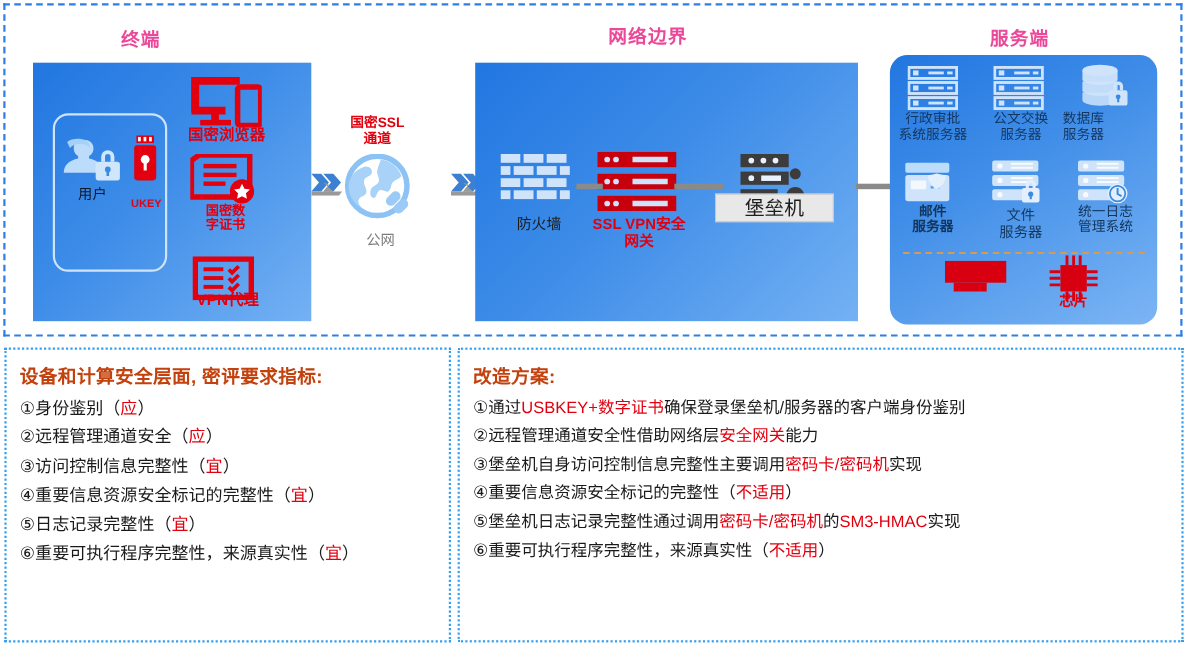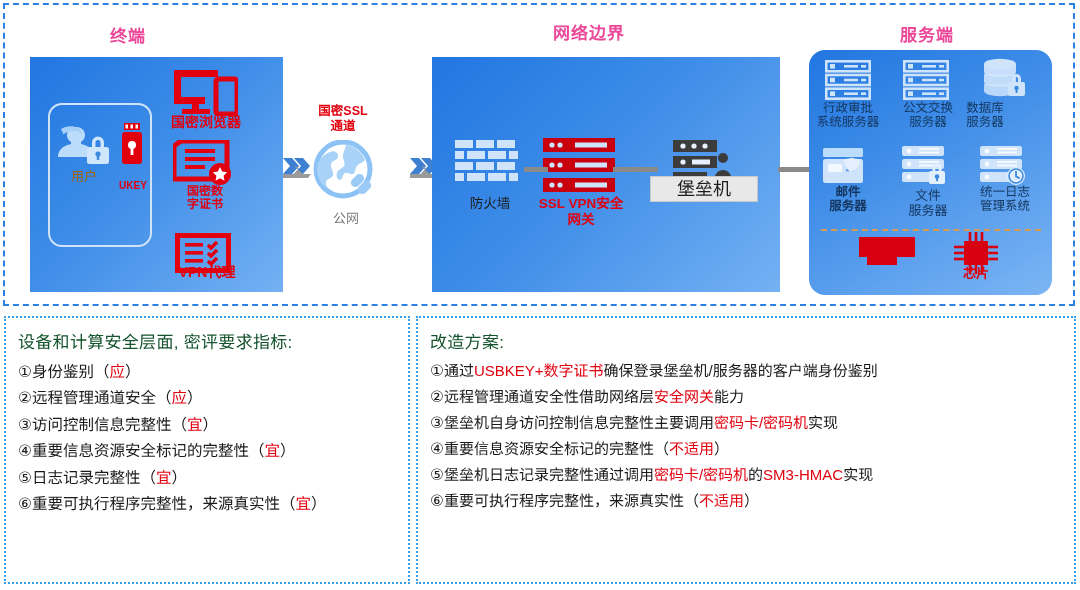--- a/index.html
+++ b/index.html
@@ -56,21 +56,21 @@
   }
   .lbl-red{color:#e2000f;font-weight:bold;}
   .lbl-dark{color:#1d1d1d;}
   .lbl-white{color:#14365e;}
 
   
   .ico{position:absolute;}
 
   
   #ico-user{left:55px;top:125px;width:58px;height:42px;}
-  #lbl-user{left:52px;top:170px;width:64px;font-size:13px;color:#a16207;}
+  #lbl-user{left:52px;top:170px;width:64px;font-size:13px;color:#0f172a;}
   #ico-ukey{left:121px;top:123px;width:22px;height:44px;}
   #lbl-ukey{left:108px;top:180px;width:50px;font-size:10px;color:#e2000f;font-weight:bold;}
 
   #ico-browser{left:172px;top:68px;width:66px;height:48px;}
   #lbl-browser{left:150px;top:115px;width:112px;font-size:14px;}
 
   #ico-cert{left:173px;top:140px;width:62px;height:48px;}
   #lbl-cert{left:158px;top:185px;width:94px;font-size:12px;}
 
   #ico-vpn{left:175px;top:233px;width:56px;height:40px;}
@@ -134,21 +134,21 @@
     position:absolute;
     border:2px dotted #35a0ef;
     background:#ffffff;
     box-sizing:border-box;
     padding:8px 10px 6px 12px;
   }
   #box-left{left:4px;top:316px;width:406px;height:268px;}
   #box-right{left:416px;top:316px;width:660px;height:268px;}
 
   .box-head{
-    font-size:17px;font-weight:normal;color:#14532d;
+    font-size:17px;font-weight:bold;color:#c2410c;
     margin:2px 0 5px 0;letter-spacing:0.3px;
   }
   .line{
     font-size:15.5px;color:#1a1a1a;line-height:1.0;
     margin:0 0 0 0;padding:5.5px 0;white-space:nowrap;
   }
   #box-right .line{font-size:15px;padding:5.2px 0;}
   .rd{color:#e2000f;}
   .circnum{font-size:15.5px;}
 </style>

